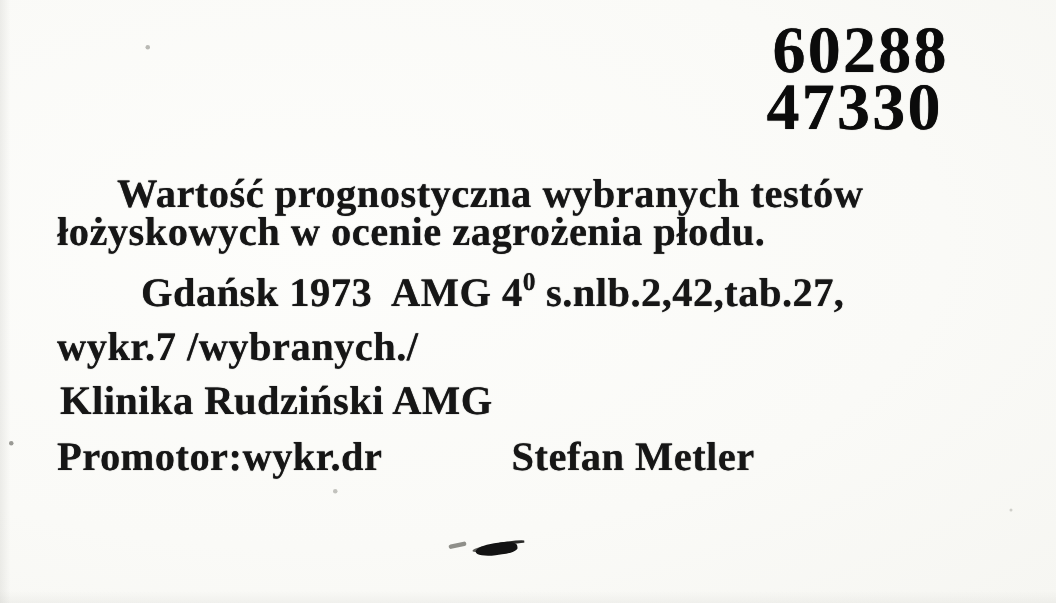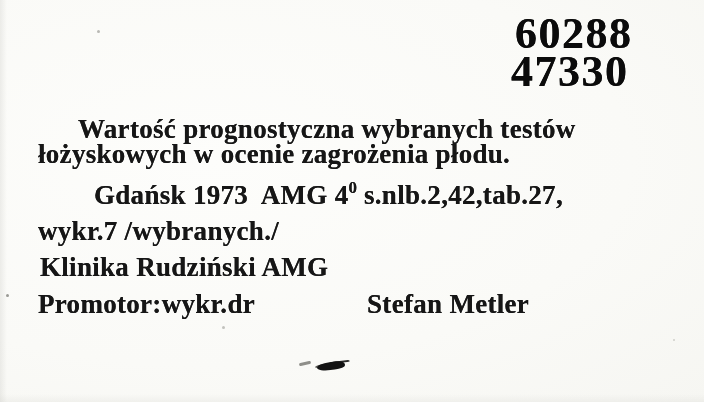--- a/index.html
+++ b/index.html
@@ -45,21 +45,21 @@
   #line-title2     { left: 38px; top: 141px; text-align: center; }
   #line-imprint1   { left: 60px; top: 179px; margin-left: 34px; }
   #line-imprint2   { left: 38px; top: 218px; }
   #line-clinic     { left: 40px; top: 254px; }
   #line-promoter   { left: 38px; top: 291px; }
   .sup {
     font-size: 17px;
     vertical-align: 11px;
     letter-spacing: 0;
   }
-  .promoter-name { margin-left: 112px; }
+  .promoter-name { margin-left: 86px; }
   .smudge {
     position: absolute;
     left: 317px;
     top: 362px;
     width: 28px;
     height: 8px;
     background: #131313;
     border-radius: 60% 40% 50% 60% / 70% 60% 50% 60%;
     transform: rotate(-7deg);
     box-shadow: -4px -1px 0 -2px #5c5c58, 8px -3px 0 -3px #2a2a28;

